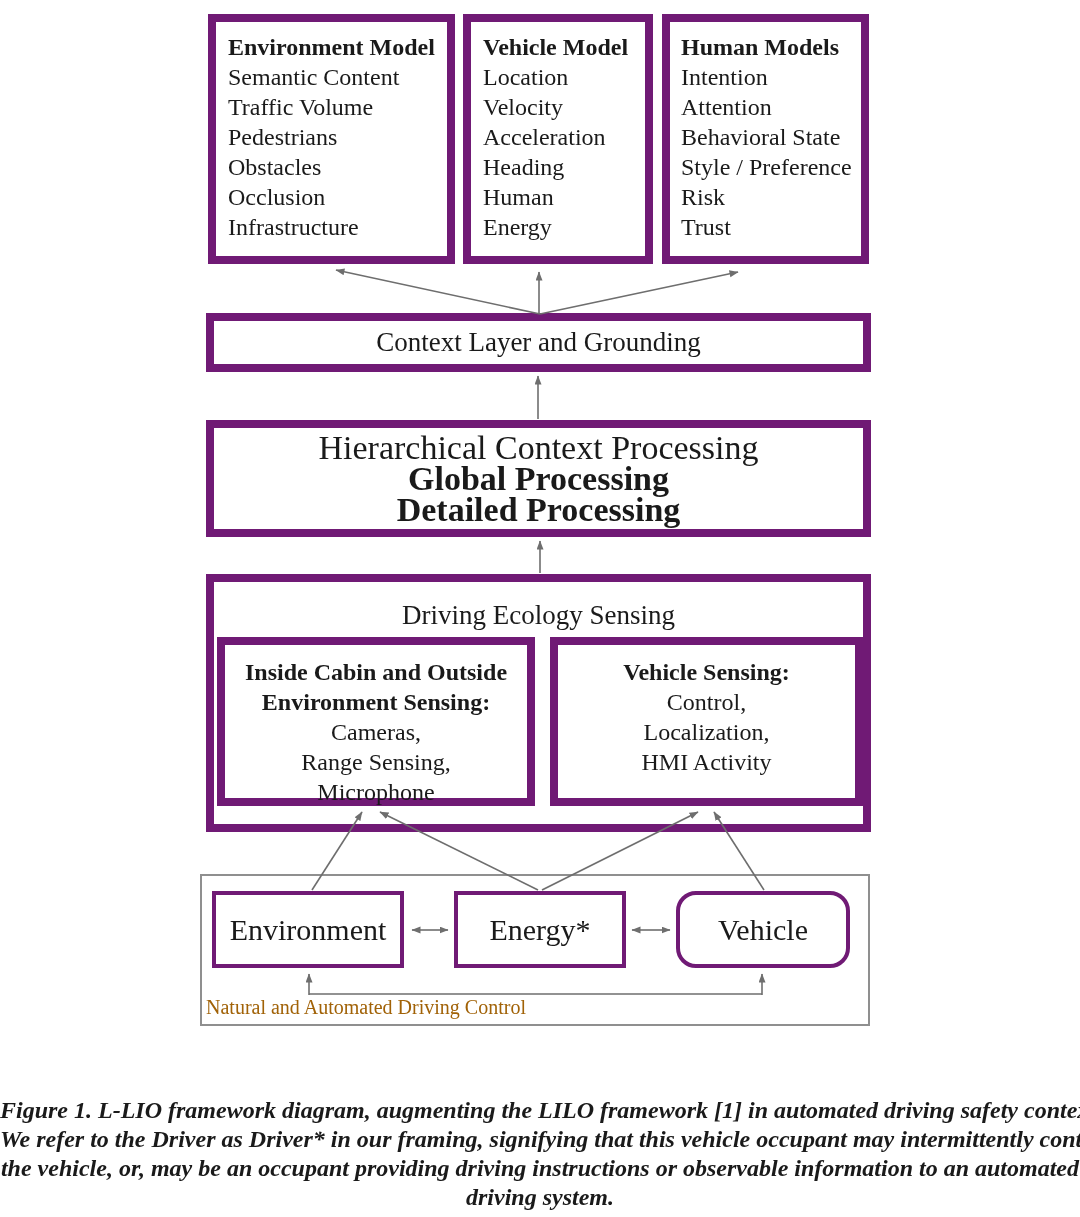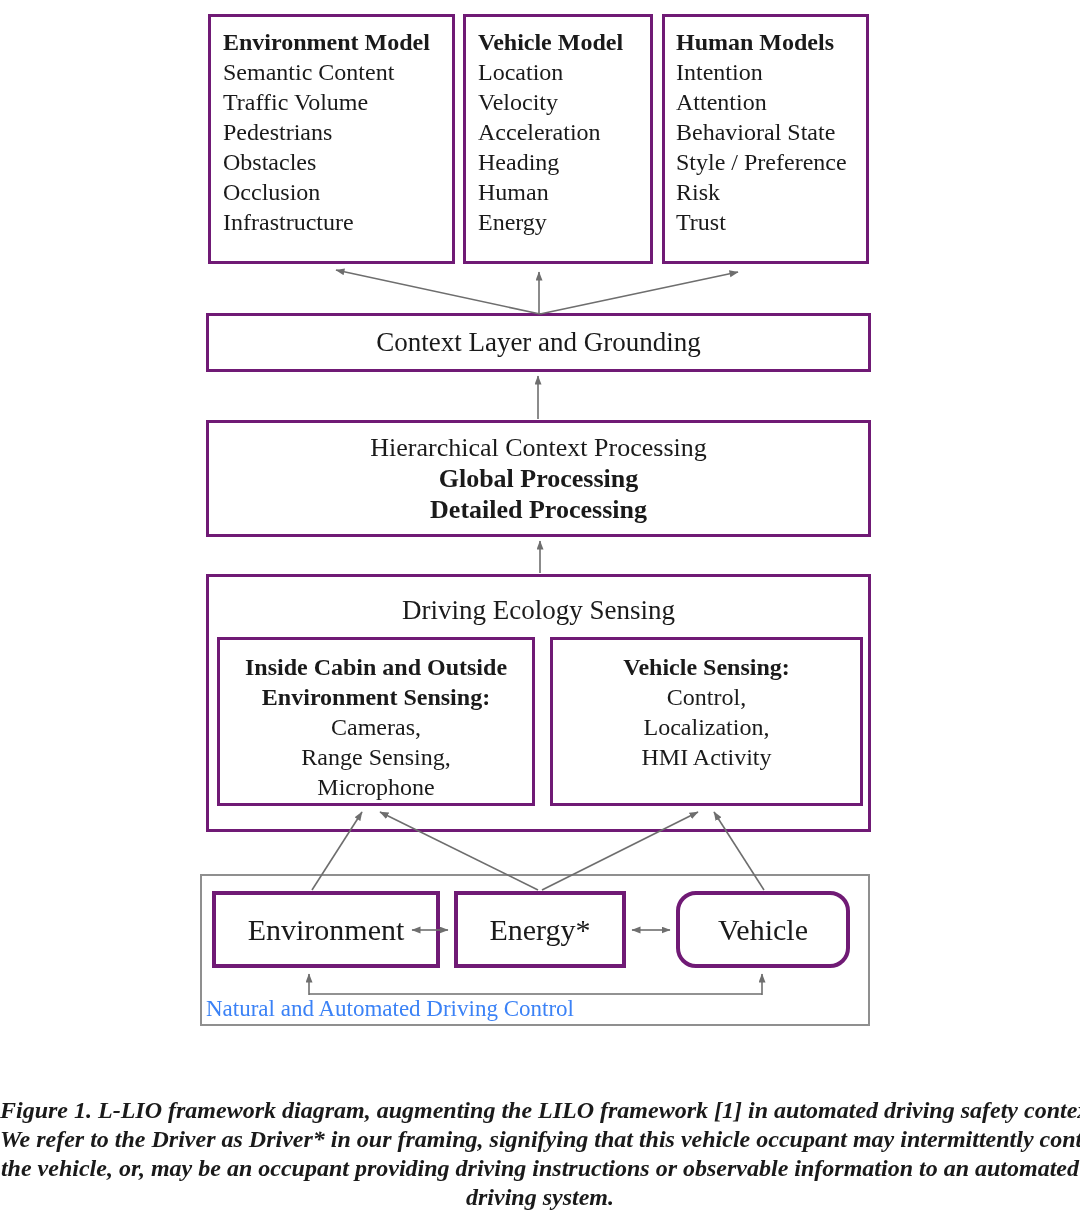--- a/index.html
+++ b/index.html
@@ -1,35 +1,35 @@
 <!DOCTYPE html>
 <html><head>
 <meta charset="utf-8">
 <style>
   html,body{margin:0;padding:0;background:#ffffff;}
   #stage{
     position:relative;width:1080px;height:1217px;background:#ffffff;
     font-family:"Liberation Serif","DejaVu Serif",serif;color:#1a1a1a;overflow:hidden;
   }
   .abs{position:absolute;box-sizing:border-box;}
-  .box{border:3px solid #701a75;background:#ffffff;}
+  .box{border:8px solid #701a75;background:#ffffff;}
   .model-box{padding:10px 4px 0 12px;font-size:24px;line-height:30px;}
   .model-title{font-weight:bold;white-space:nowrap;}
   .model-item{white-space:nowrap;}
   .center-box{display:flex;align-items:center;justify-content:center;}
   .context-box{font-size:27px;}
-  .hier-box{flex-direction:column;font-size:26px;line-height:31px;}
+  .hier-box{flex-direction:column;font-size:34px;line-height:31px;}
   .hier-bold{font-weight:bold;}
   .sensing-outer{}
   .sensing-title{position:absolute;top:18px;left:0;width:100%;text-align:center;font-size:27px;}
   .sensing-inner{padding-top:12px;font-size:24px;line-height:30px;text-align:center;}
   .sensing-inner .bold{font-weight:bold;white-space:nowrap;}
   .node-box{border-width:4px;font-size:30px;}
   .gray-box{border:2px solid #8f8f8f;background:transparent;}
-  .gray-label{color:#3b82f6;font-size:23px;white-space:nowrap;}
+  .gray-label{color:#a16207;font-size:20px;white-space:nowrap;}
   .caption{width:100%;text-align:center;font-size:24px;line-height:29px;font-weight:bold;font-style:italic;}
   .caption div{white-space:nowrap;}
   svg.connectors{position:absolute;left:0;top:0;pointer-events:none;}
 </style>
 </head>
 <body>
 
 <div id="stage">
 
   <div class="abs box model-box" style="left:208px;top:14px;width:247px;height:250px;">
@@ -87,21 +87,21 @@
   <div class="abs box sensing-inner" style="left:550px;top:637px;width:313px;height:169px;">
     <div class="bold">Vehicle Sensing:</div>
     <div>Control,</div>
     <div>Localization,</div>
     <div>HMI Activity</div>
   </div>
 
   <div class="abs gray-box" style="left:200px;top:874px;width:670px;height:152px;"></div>
   <div class="abs gray-label" style="left:206px;top:996px;">Natural and Automated Driving Control</div>
 
-  <div class="abs box center-box node-box" style="left:212px;top:891px;width:228px;height:77px;">
+  <div class="abs box center-box node-box" style="left:212px;top:891px;width:192px;height:77px;">
     <span>Environment</span>
   </div>
   <div class="abs box center-box node-box" style="left:454px;top:891px;width:172px;height:77px;">
     <span>Energy*</span>
   </div>
   <div class="abs box center-box node-box" style="left:676px;top:891px;width:174px;height:77px;border-radius:20px;">
     <span>Vehicle</span>
   </div>
 
   <svg class="connectors" width="1080" height="1217" viewBox="0 0 1080 1217">

